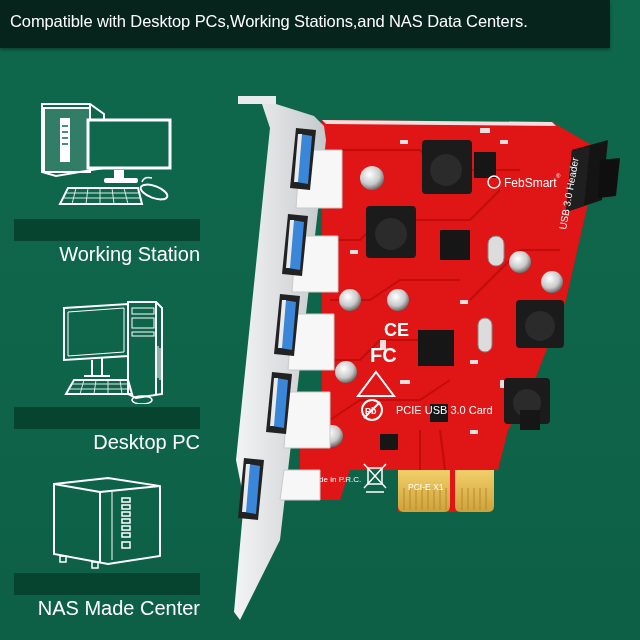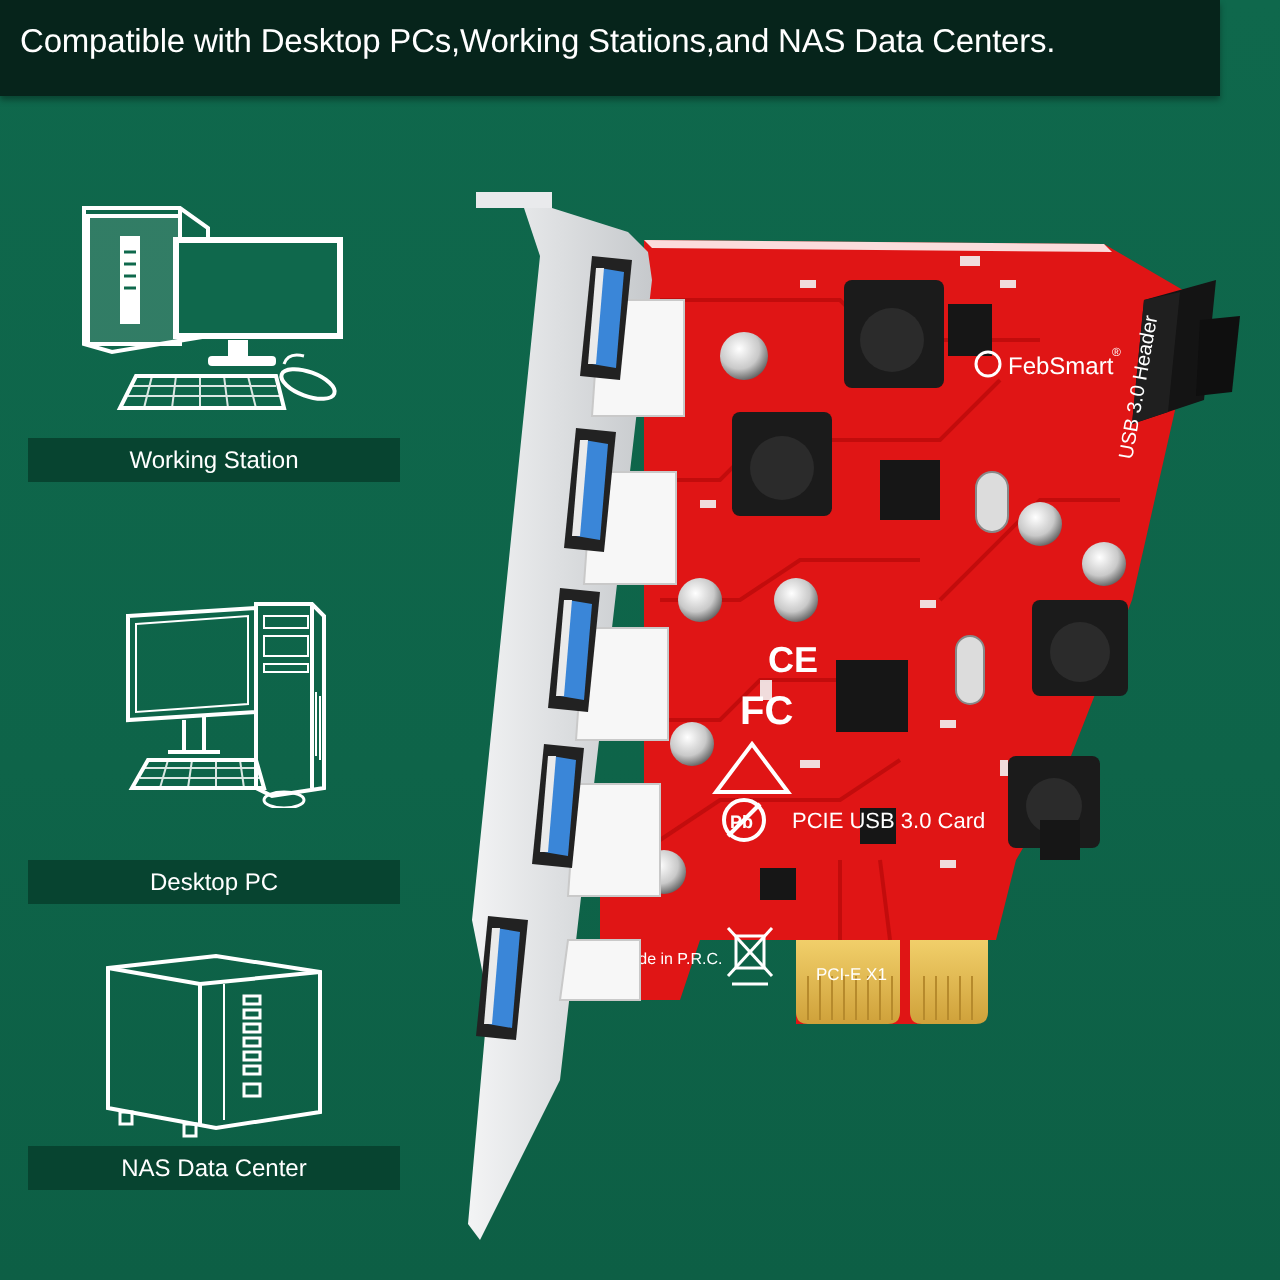--- a/index.html
+++ b/index.html
@@ -1,21 +1,21 @@
 <!DOCTYPE html>
 <html><head>
 <meta charset="utf-8">
 <style>
   html,body{margin:0;padding:0;}
   body{width:640px;height:640px;overflow:hidden;background:#0f654a;font-family:"Liberation Sans",sans-serif;position:relative;}
   .stage{position:absolute;left:0;top:0;width:640px;height:640px;background:linear-gradient(180deg,#0f684c 0%,#0e6449 60%,#0d5f45 100%);}
   .banner{position:absolute;left:0;top:0;width:610px;height:48px;background:#06241b;box-shadow:0 2px 3px rgba(0,0,0,.35);}
   .banner-text{position:absolute;left:10px;top:12px;color:#ffffff;font-size:16.5px;letter-spacing:-0.1px;white-space:nowrap;}
   .label-box{position:absolute;left:14px;width:186px;height:22px;background:#074430;}
-  .label-text{display:block;text-align:center;color:#ffffff;font-size:12px;line-height:22px;white-space:nowrap;}
+  .label-text{display:block;text-align:right;color:#ffffff;font-size:20px;line-height:22px;white-space:nowrap;margin-top:24px;}
   .icon-svg{position:absolute;}
   .card-svg{position:absolute;left:0;top:0;}
   .pcb-text{fill:#ffffff;font-family:"Liberation Sans",sans-serif;}
 </style>
 </head>
 <body>
 
 <div class="stage">
 
   <div class="banner">
@@ -80,21 +80,21 @@
       <line x1="28" y1="86" x2="86" y2="86"></line>
         <line x1="26" y1="91" x2="87" y2="91"></line>
       <line x1="40" y1="82" x2="36" y2="96"></line>
         <line x1="52" y1="82" x2="50" y2="96"></line>
       <line x1="64" y1="82" x2="64" y2="96"></line>
         <line x1="76" y1="82" x2="78" y2="96"></line>
     </g>
 
     <ellipse cx="98" cy="102" rx="10" ry="4" stroke-width="1.5"></ellipse>
   </svg>
-  <div class="label-box" style="top:430px">
+  <div class="label-box" style="top:407px">
     <span class="label-text">Desktop PC</span>
   </div>
 
   <svg class="icon-svg" style="left:48px;top:474px" width="120" height="96" viewBox="0 0 120 96" fill="none" stroke="#ffffff" stroke-width="2">
     <polygon points="6,10 60,4 112,12 112,82 60,90 6,80" stroke-width="2"></polygon>
     <line x1="6" y1="10" x2="52" y2="18"></line>
     <line x1="52" y1="18" x2="112" y2="12"></line>
     <line x1="52" y1="18" x2="52" y2="88"></line>
     <line x1="64" y1="18" x2="64" y2="86" stroke-width="1"></line>
     <g stroke-width="1.5">
@@ -103,21 +103,21 @@
       <rect x="74" y="38" width="8" height="4"></rect>
         <rect x="74" y="45" width="8" height="4"></rect>
       <rect x="74" y="52" width="8" height="4"></rect>
         <rect x="74" y="59" width="8" height="4"></rect>
       <rect x="74" y="68" width="8" height="6"></rect>
     </g>
     <rect x="12" y="82" width="6" height="6" stroke-width="1.5"></rect>
     <rect x="44" y="88" width="6" height="6" stroke-width="1.5"></rect>
   </svg>
   <div class="label-box" style="top:573px">
-    <span class="label-text">NAS Data Center</span>
+    <span class="label-text">NAS Made Center</span>
   </div>
 
   <svg class="card-svg" width="640" height="640" viewBox="0 0 640 640">
     <defs>
       <linearGradient id="brk" x1="0" y1="0" x2="1" y2="0">
         <stop offset="0" stop-color="#f3f4f5"></stop>
           <stop offset="1" stop-color="#c6c9cc"></stop>
       </linearGradient>
       <linearGradient id="gold" x1="0" y1="0" x2="0" y2="1">
         <stop offset="0" stop-color="#f1cf6a"></stop>

